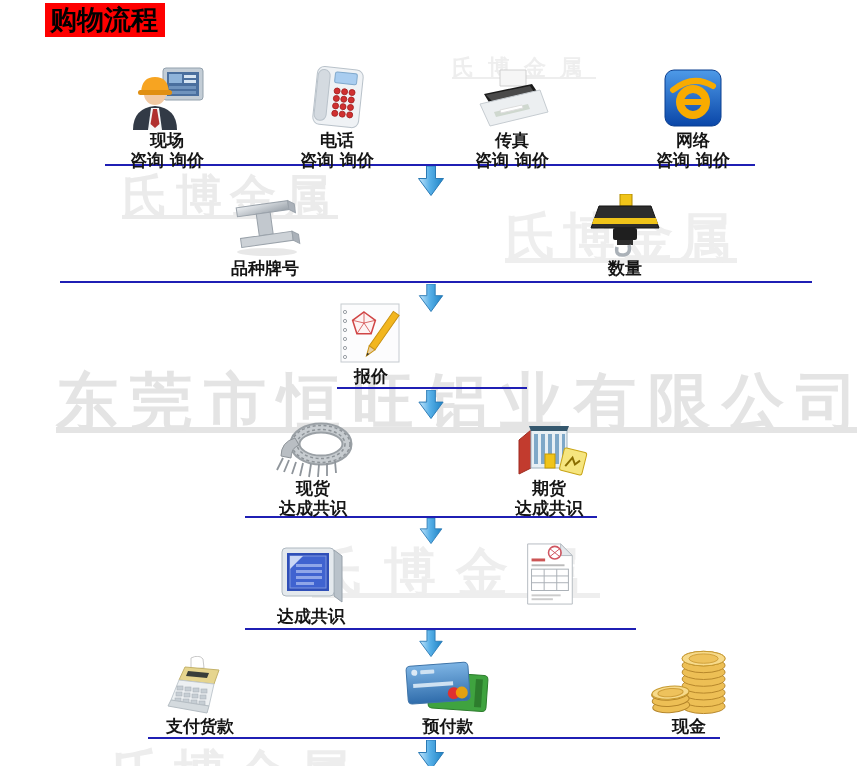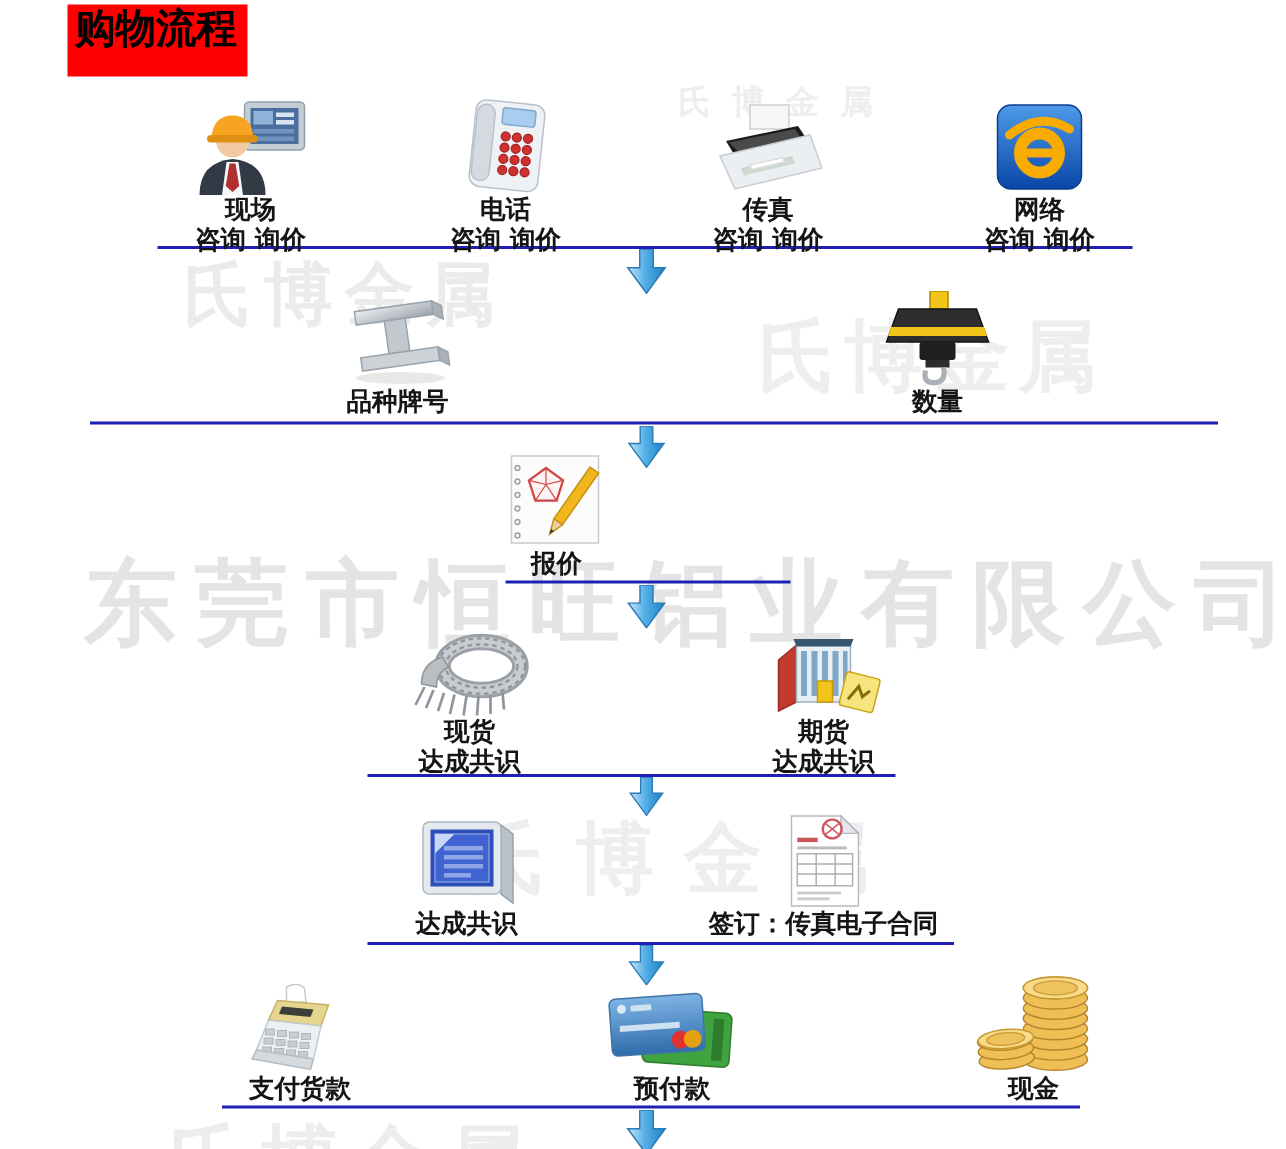--- a/index.html
+++ b/index.html
@@ -1,25 +1,25 @@
 <!DOCTYPE html>
 <html style="--title-bg: #fe0000; --line: #1f1fb4; --arrow-light: #c6e6fa; --arrow-mid: #57b0e8; --arrow-dark: #1d82c4; --watermark: #e4e4e4;"><head>
 <meta charset="utf-8">
 <style>
   html,body{margin:0;padding:0;background:#fff;}
   #stage{position:relative;width:857px;height:766px;background:#fff;overflow:hidden;
          font-family:"DejaVu Sans",sans-serif;}
   .title{position:absolute;left:45px;top:3px;background:var(--title-bg,#fe0000);color:#000;
-         font:bold 27px/34px "DejaVu Serif",serif;padding:0 7px 14px 5px;z-index:5;white-space:nowrap;}
+         font:bold 27px/34px "DejaVu Serif",serif;padding:0 7px 0 5px;z-index:5;white-space:nowrap;}
   .item{position:absolute;display:flex;flex-direction:column;align-items:center;z-index:2;}
   .icon{display:flex;align-items:flex-end;justify-content:center;}
   .lbl,.sub{font-weight:bold;font-size:17px;line-height:20px;color:#151515;white-space:nowrap;}
   .hline{position:absolute;height:2px;background:var(--line,#1f1fb4);z-index:1;}
   .arrow{position:absolute;z-index:3;line-height:0;}
-  .wm{position:absolute;font-weight:bold;white-space:nowrap;z-index:0;color:var(--watermark,#e4e4e4);}
+  .wm{position:absolute;font-weight:bold;white-space:nowrap;z-index:0;color:var(--watermark,#e4e4e4);text-decoration:underline;}
   .wm-company{left:56px;top:360px;font-size:62px;letter-spacing:12px;}
   .wm-a{left:122px;top:166px;font-size:46px;letter-spacing:8px;color:#ebebeb;}
   .wm-b{left:505px;top:203px;font-size:52px;letter-spacing:6px;color:#eeeeee;}
   .wm-c{left:312px;top:538px;font-size:52px;letter-spacing:20px;color:#eeeeee;}
   .wm-d{left:112px;top:740px;font-size:52px;letter-spacing:10px;color:#ededed;}
   .wm-top{left:452px;top:53px;font-size:22px;letter-spacing:14px;color:#eeeeee;}
 </style>
 </head>
 <body>
 
@@ -305,21 +305,20 @@
         <rect x="17" y="17" width="14" height="3" fill="#cc5555"></rect>
         <rect x="17" y="23" width="34" height="2" fill="#bbb"></rect>
         <g stroke="#aab0b6" fill="none">
           <rect x="17" y="28" width="38" height="22"></rect>
           <path d="M17 35 h38 M17 42 h38 M30 28 v22 M43 28 v22"></path>
         </g>
         <rect x="17" y="54" width="30" height="2" fill="#ccc"></rect>
         <rect x="17" y="58" width="22" height="2" fill="#ccc"></rect>
       </svg>
     </span>
-    <span class="lbl">签订：传真电子合同</span>
   </div>
 
   <div class="hline" style="left:245px;top:628px;width:391px"></div>
   <div class="arrow" style="left:417px;top:630px">
     <svg width="28" height="27" viewBox="0 0 28 30">
         <path d="M9.5 0 h9 v12.5 h8 L14 29.5 L1.5 12.5 h8 Z" fill="url(#gradArrow)" stroke="#2a7ab5"></path>
       </svg>
   </div>
 
   <div class="item" style="left:120px;top:644px;width:160px">

